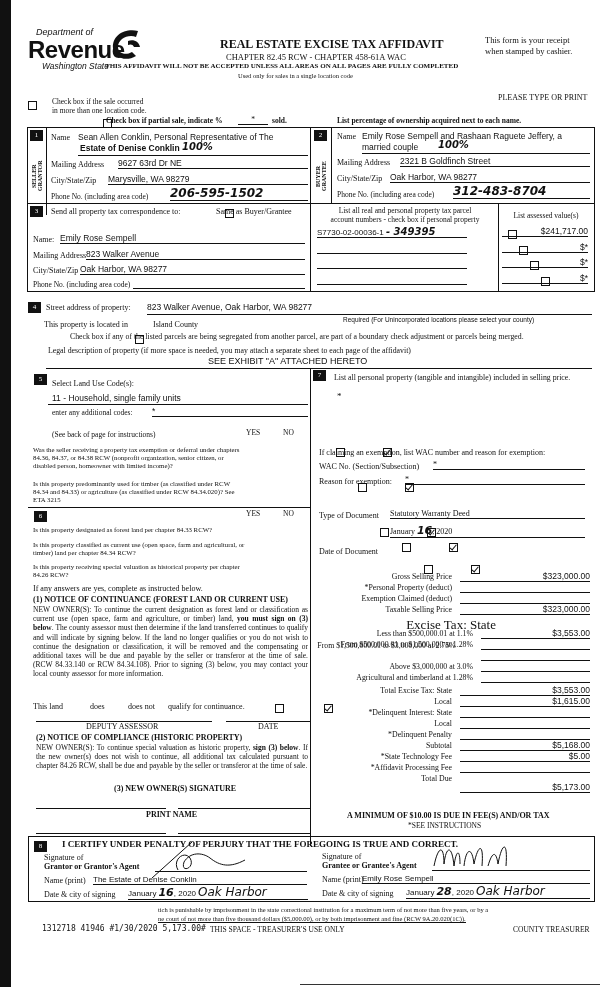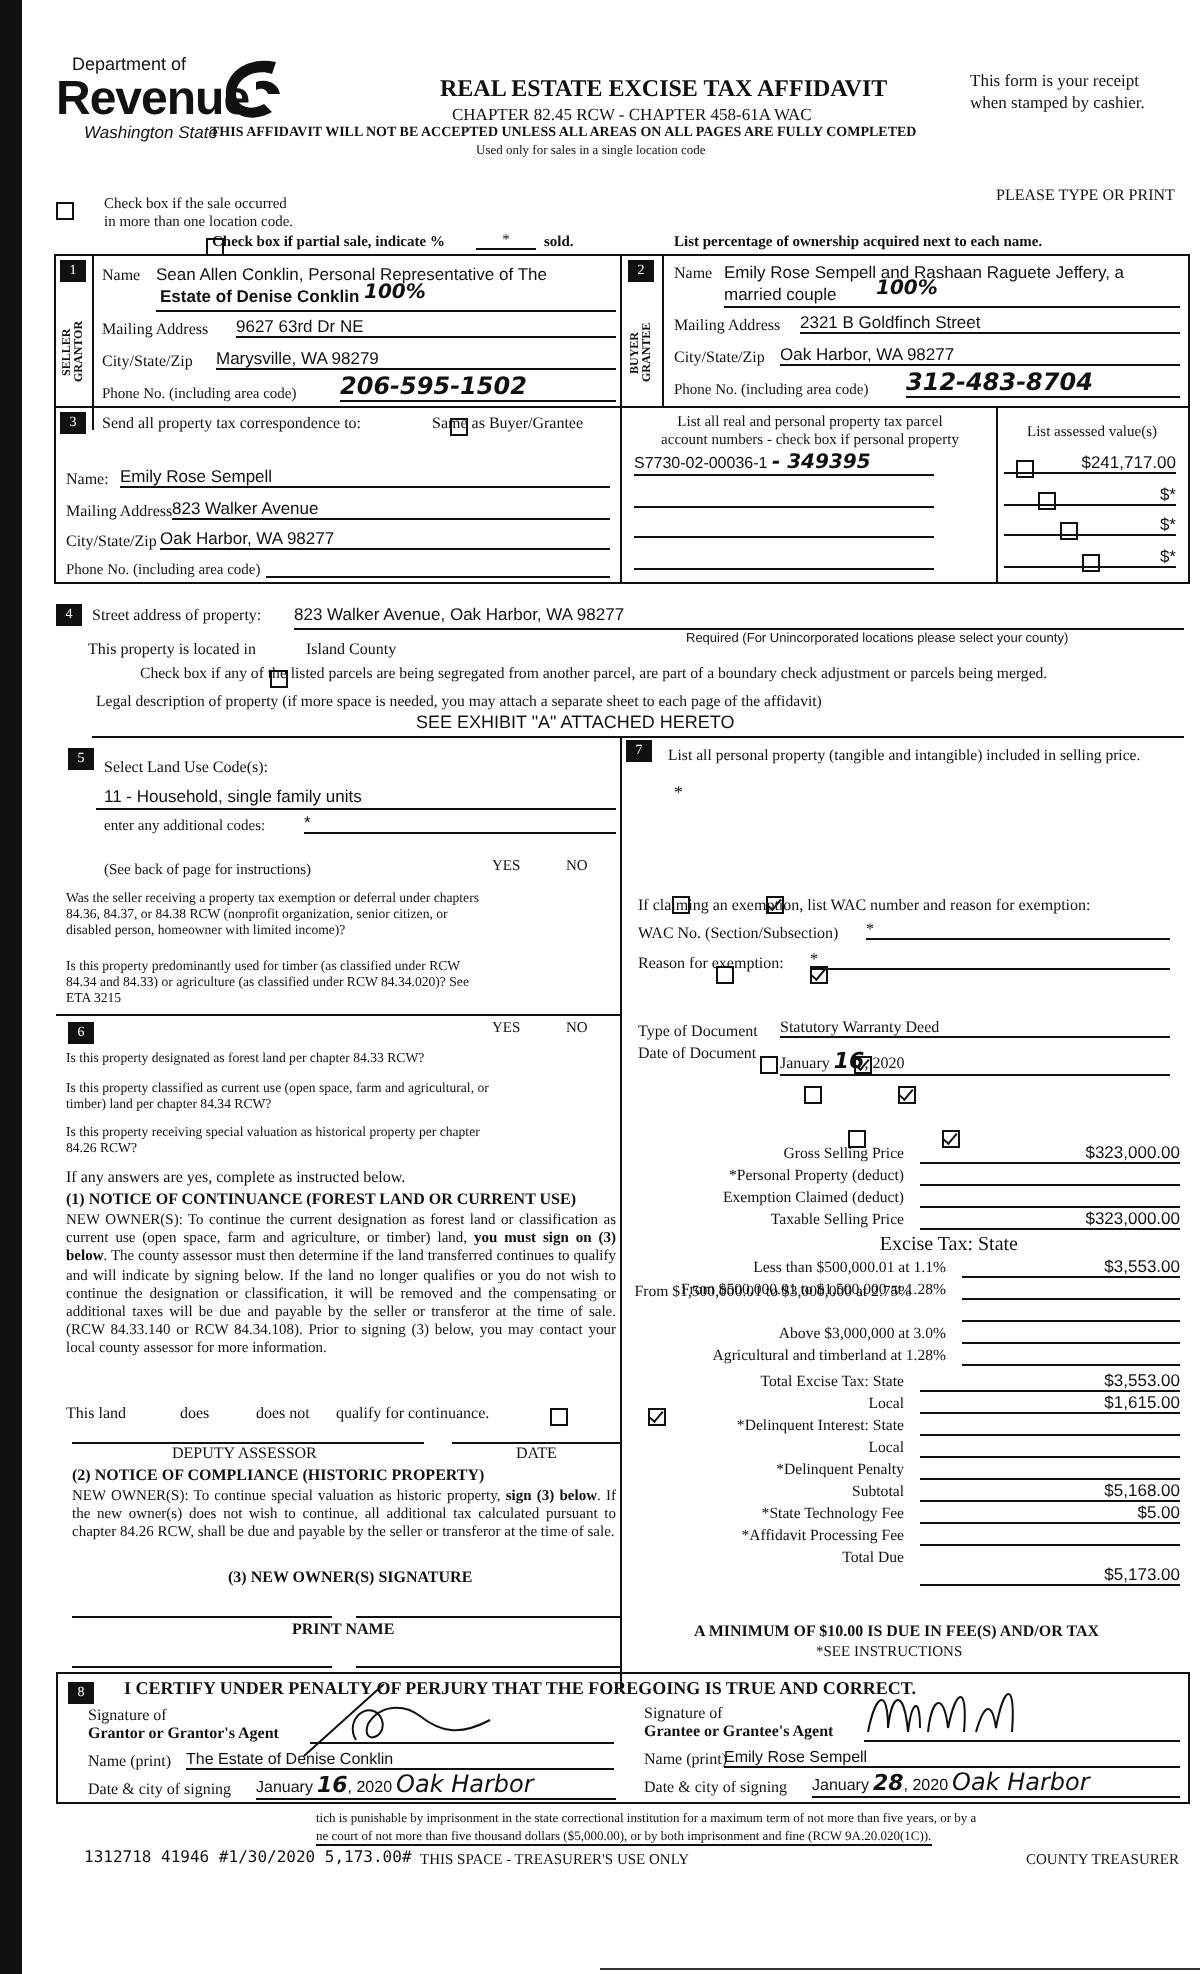--- a/index.html
+++ b/index.html
@@ -22,21 +22,21 @@
   .fill{font-family:"Liberation Sans",sans-serif;font-size:8.5px;}
 </style>
 </head>
 <body>
 
 
 
 <div class="leftbar"></div>
 
 
-<div class="abs sans" style="left:36px;top:27px;font-size:9px;">Department of</div>
+<div class="abs sans" style="left:36px;top:27px;font-size:9px;font-style:italic;">Department of</div>
 <div class="abs sans bold" style="left:28px;top:36px;font-size:24px;letter-spacing:-0.5px;">Revenue</div>
 <div class="abs sans" style="left:42px;top:61px;font-size:8.5px;font-style:italic;">Washington State</div>
 <svg class="abs" style="left:108px;top:28px;" width="38" height="34">
   <path d="M30 3 C16 0 4 8 5 20 C6 30 18 34 28 28 L24 24 C17 28 10 25 10 19 C10 11 20 6 28 9 Z" fill="#111"></path>
   <path d="M20 13 C26 11 31 14 32 19 L26 19 C25 16 22 16 20 17 Z" fill="#111"></path>
 </svg>
 
 <div class="abs bold" style="left:220px;top:37px;font-size:12px;">REAL ESTATE EXCISE TAX AFFIDAVIT</div>
 <div class="abs" style="left:226px;top:52px;font-size:8.5px;">CHAPTER 82.45 RCW - CHAPTER 458-61A WAC</div>
 <div class="abs bold" style="left:105px;top:62px;font-size:7px;">THIS AFFIDAVIT WILL NOT BE ACCEPTED UNLESS ALL AREAS ON ALL PAGES ARE FULLY COMPLETED</div>
@@ -205,34 +205,34 @@
 <div class="secnum" style="left:313px;top:370px;">7</div>
 <div class="abs" style="left:334px;top:373px;font-size:7.8px;">List all personal property (tangible and intangible) included in selling price.</div>
 <div class="abs" style="left:337px;top:391px;font-size:9px;">*</div>
 <div class="abs" style="left:319px;top:448px;font-size:8px;">If claiming an exemption, list WAC number and reason for exemption:</div>
 <div class="abs" style="left:319px;top:462px;font-size:8px;">WAC No. (Section/Subsection)</div>
 <div class="abs uline" style="left:433px;top:460px;width:152px;font-size:8px;">*</div>
 <div class="abs" style="left:319px;top:477px;font-size:8px;">Reason for exemption:</div>
 <div class="abs uline" style="left:405px;top:475px;width:180px;font-size:8px;">*</div>
 <div class="abs" style="left:319px;top:511px;font-size:8px;">Type of Document</div>
 <div class="abs uline" style="left:390px;top:509px;width:195px;font-size:8px;">Statutory Warranty Deed</div>
-<div class="abs" style="left:319px;top:522px;font-size:8px;">Date of Document</div>
+<div class="abs" style="left:319px;top:547px;font-size:8px;">Date of Document</div>
 <div class="abs uline" style="left:390px;top:524px;width:195px;font-size:8px;"><span>January</span> <span class="hand" style="font-size:11px;">16</span><span>, 2020</span></div>
 
 
 <div id="tax-rows">
     <div class="abs right" style="left: 300px; top: 572px; width: 152px; font-size: 7.8px; white-space: nowrap;">Gross Selling Price</div>
     <div class="abs fill right" style="left: 460px; top: 571px; width: 130px; height: 10px; border-bottom: 1px solid rgb(17, 17, 17);">$323,000.00</div>
     <div class="abs right" style="left: 300px; top: 583px; width: 152px; font-size: 7.8px; white-space: nowrap;">*Personal Property (deduct)</div>
     <div class="abs fill right" style="left: 460px; top: 582px; width: 130px; height: 10px; border-bottom: 1px solid rgb(17, 17, 17);"></div>
     <div class="abs right" style="left: 300px; top: 594px; width: 152px; font-size: 7.8px; white-space: nowrap;">Exemption Claimed (deduct)</div>
     <div class="abs fill right" style="left: 460px; top: 593px; width: 130px; height: 10px; border-bottom: 1px solid rgb(17, 17, 17);"></div>
     <div class="abs right" style="left: 300px; top: 605px; width: 152px; font-size: 7.8px; white-space: nowrap;">Taxable Selling Price</div>
     <div class="abs fill right" style="left: 460px; top: 604px; width: 130px; height: 10px; border-bottom: 1px solid rgb(17, 17, 17);">$323,000.00</div>
-    <div class="abs right" style="left: 313px; top: 617px; width: 152px; font-size: 10px; white-space: nowrap; padding-left: 44px;">Excise Tax:  State</div>
+    <div class="abs right" style="left: 300px; top: 617px; width: 152px; font-size: 13px; white-space: nowrap; padding-left: 44px;">Excise Tax:  State</div>
     <div class="abs right" style="left: 300px; top: 629px; width: 173px; font-size: 7.8px; white-space: nowrap;">Less than $500,000.01 at 1.1%</div>
     <div class="abs fill right" style="left: 481px; top: 628px; width: 109px; height: 10px; border-bottom: 1px solid rgb(17, 17, 17);">$3,553.00</div>
     <div class="abs right" style="left: 300px; top: 640px; width: 173px; font-size: 7.8px; white-space: nowrap;">From $500,000.01 to $1,500,000 at 1.28%</div>
     <div class="abs fill right" style="left: 481px; top: 639px; width: 109px; height: 10px; border-bottom: 1px solid rgb(17, 17, 17);"></div>
     <div class="abs right" style="left: 300px; top: 641px; width: 173px; font-size: 7.8px; white-space: nowrap; text-align: center;">From $1,500,000.01 to $3,000,000 at 2.75%</div>
     <div class="abs fill right" style="left: 481px; top: 650px; width: 109px; height: 10px; border-bottom: 1px solid rgb(17, 17, 17);"></div>
     <div class="abs right" style="left: 300px; top: 662px; width: 173px; font-size: 7.8px; white-space: nowrap;">Above $3,000,000 at 3.0%</div>
     <div class="abs fill right" style="left: 481px; top: 661px; width: 109px; height: 10px; border-bottom: 1px solid rgb(17, 17, 17);"></div>
     <div class="abs right" style="left: 300px; top: 673px; width: 173px; font-size: 7.8px; white-space: nowrap;">Agricultural and timberland at 1.28%</div>
     <div class="abs fill right" style="left: 481px; top: 672px; width: 109px; height: 10px; border-bottom: 1px solid rgb(17, 17, 17);"></div>

